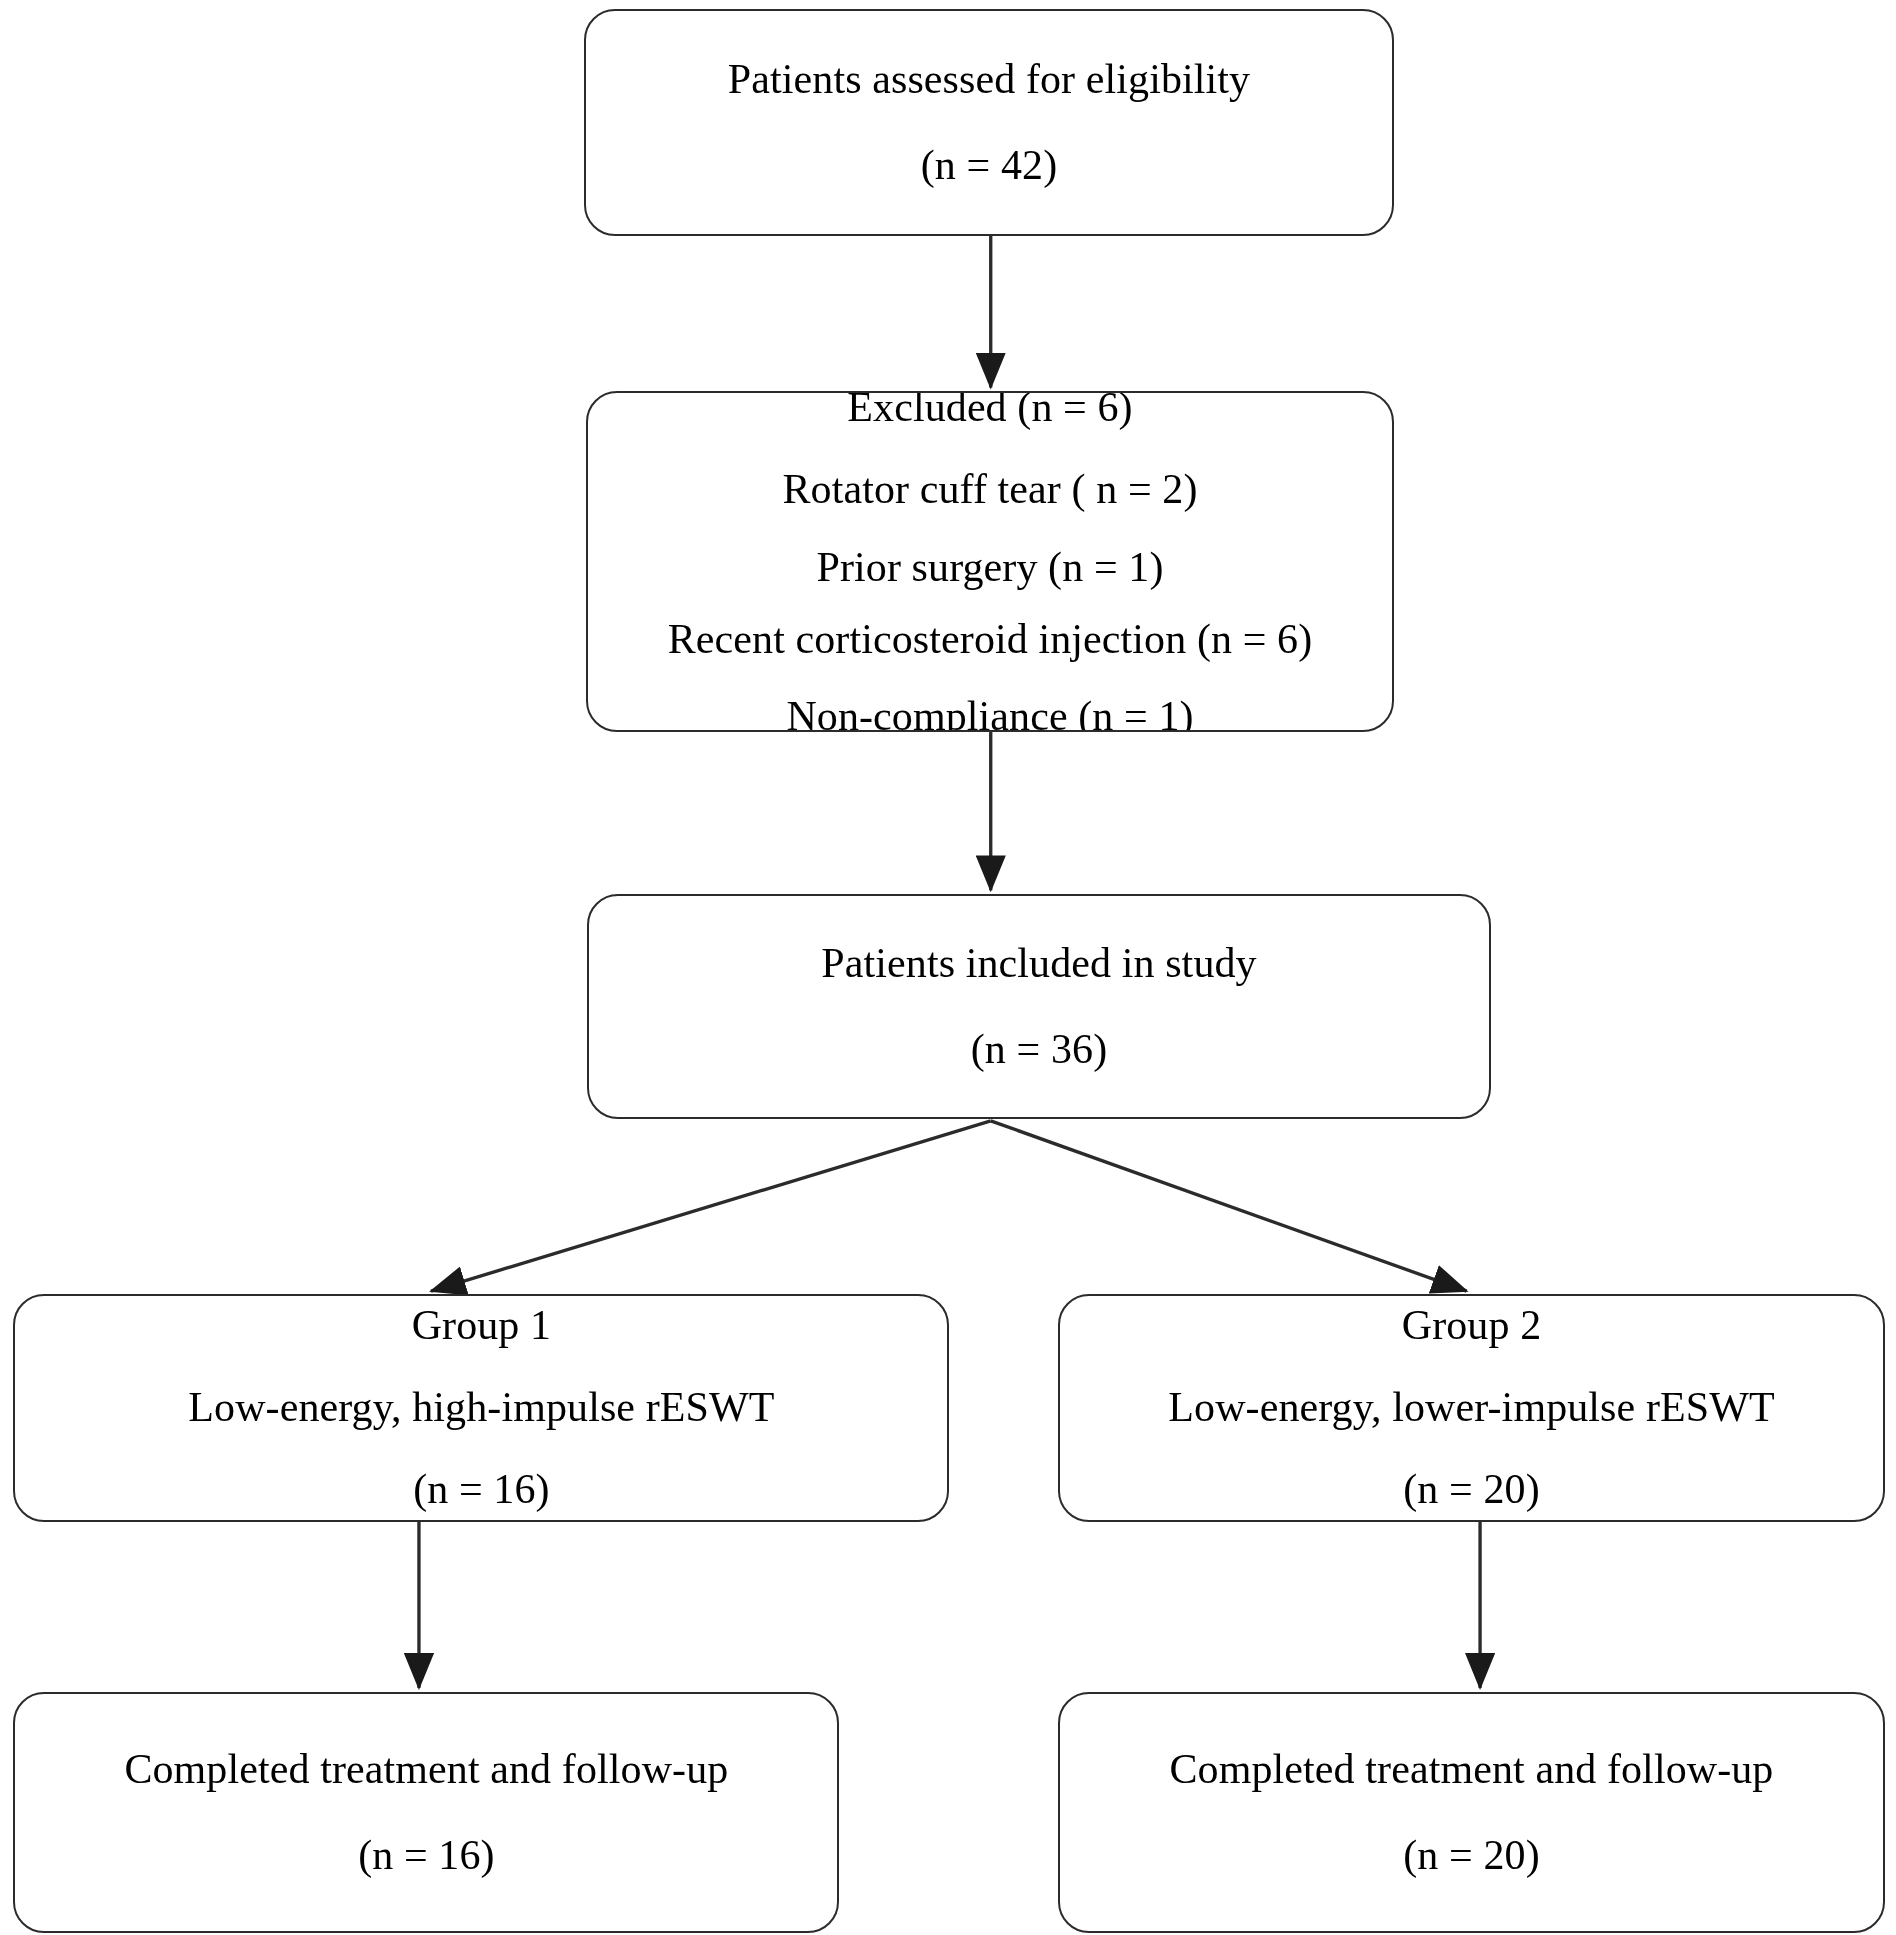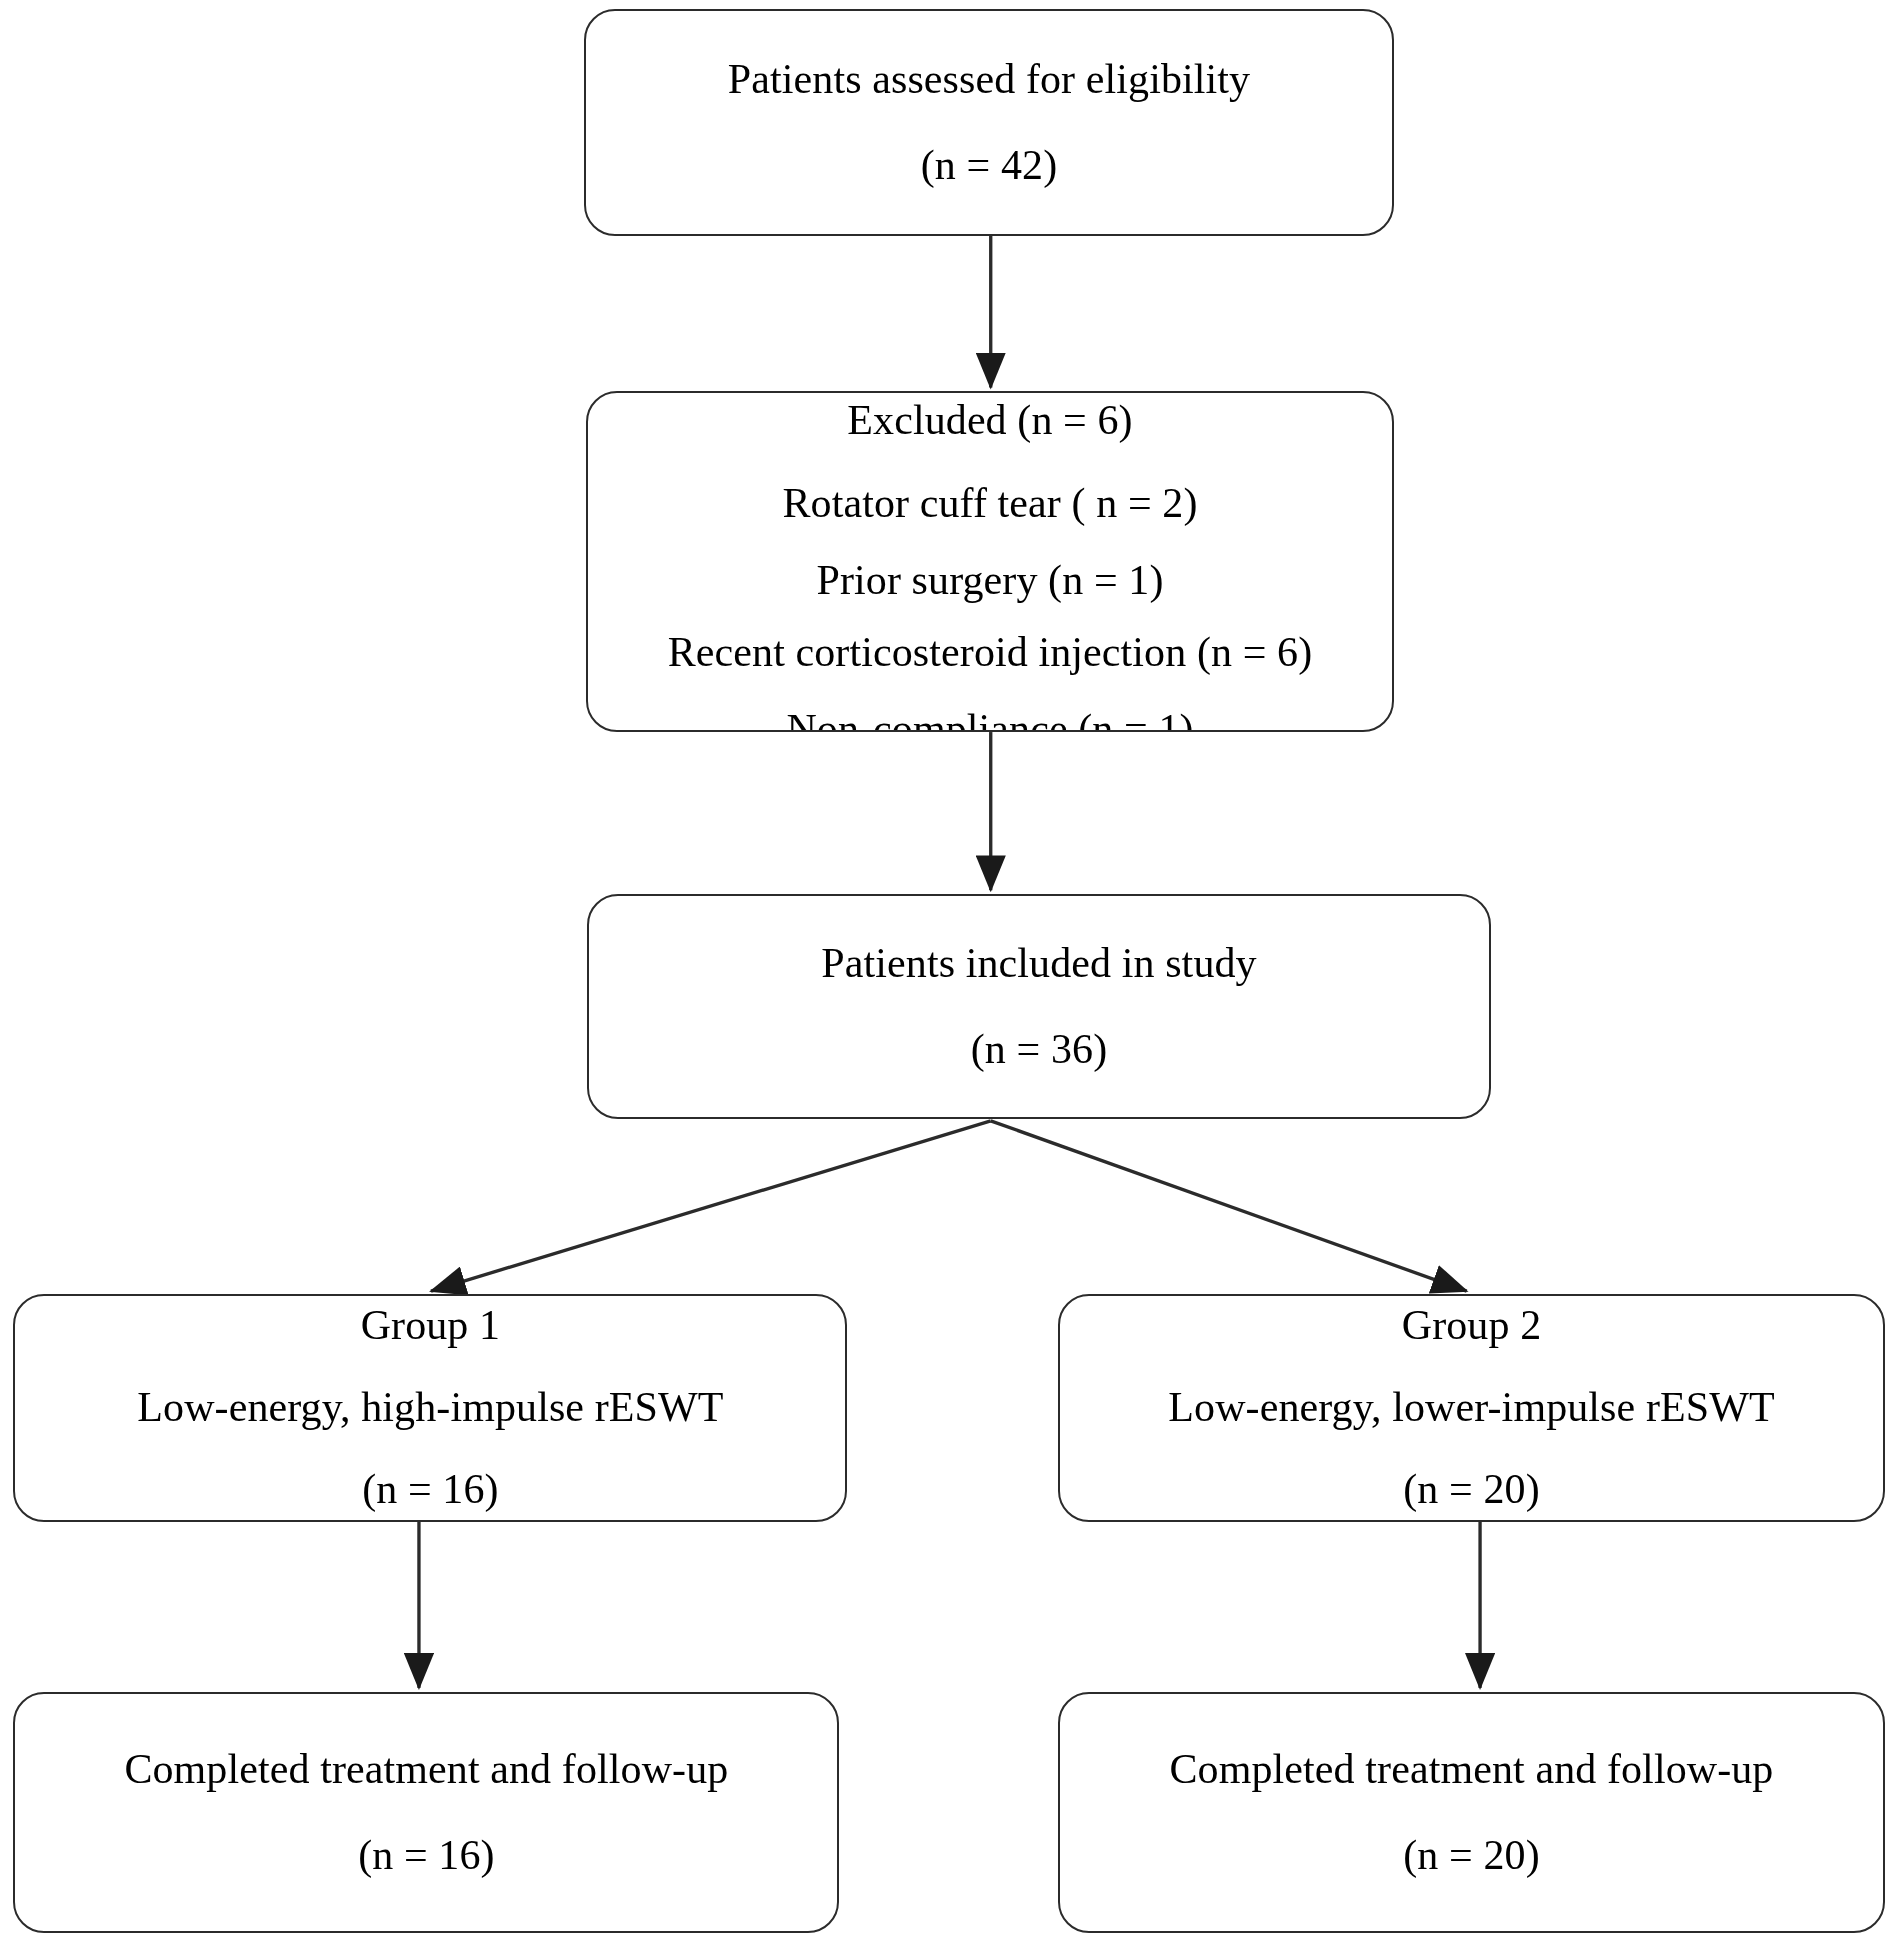--- a/index.html
+++ b/index.html
@@ -39,27 +39,27 @@
   .node-line {
     display: block;
     white-space: nowrap;
     font-size: 42px;
     line-height: 1.38;
     letter-spacing: 0.1px;
   }
   
   #box-eligibility { left: 584px; top: 9.4px; width: 810px; height: 227px; }
   
-  #box-excluded { left: 586px; top: 391px; width: 808px; height: 341px; justify-content: space-between; }
+  #box-excluded { left: 586px; top: 391px; width: 808px; height: 341px; }
   #box-excluded .node-line { line-height: 1.30; }
   #box-excluded .tight { line-height: 1.05; }
   
   #box-included { left: 587px; top: 894px; width: 904px; height: 225px; }
   
-  #box-group1 { left: 13.4px; top: 1294px; width: 834px; height: 228px; }
+  #box-group1 { left: 13.4px; top: 1294px; width: 936px; height: 228px; }
   #box-group2 { left: 1058px; top: 1294px; width: 827px; height: 228px; }
   #box-group1 .node-line, #box-group2 .node-line { line-height: 1.28; }
   
   #box-completed1 { left: 13.4px; top: 1692px; width: 826px; height: 241px; }
   #box-completed2 { left: 1058px; top: 1692px; width: 827px; height: 241px; }
 </style>
 </head>
 <body>
 
 <div id="flow-root">

